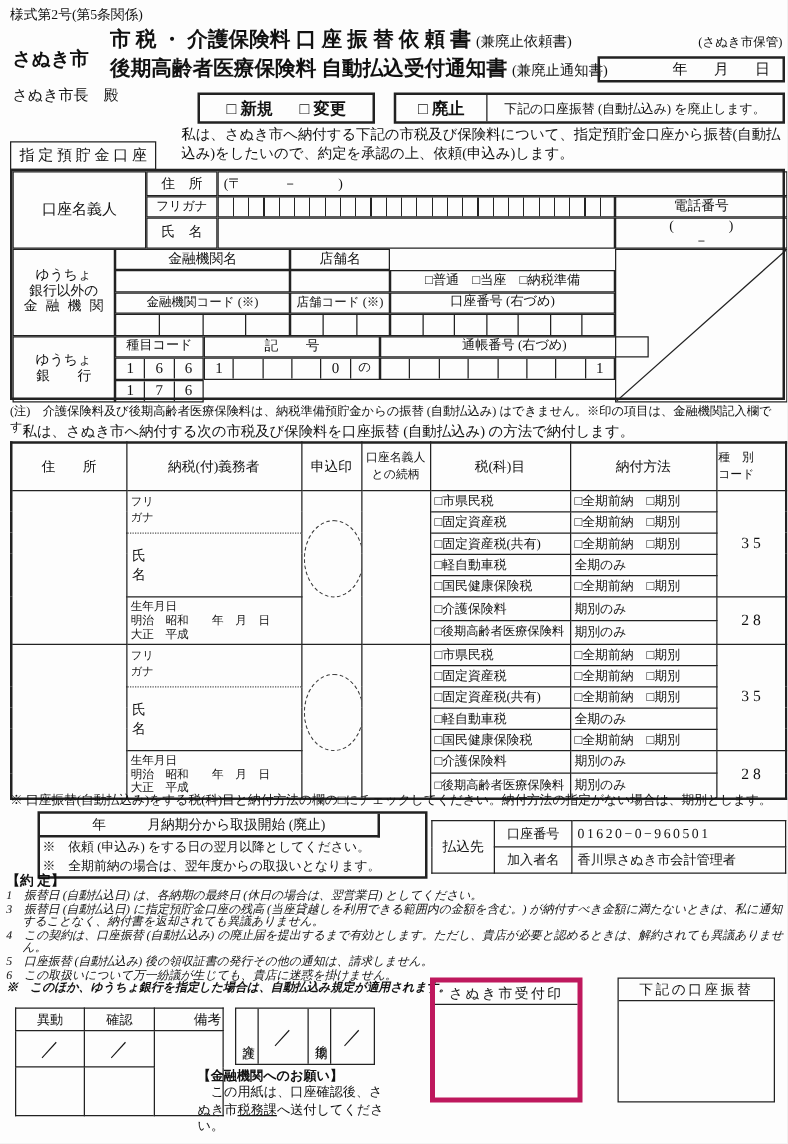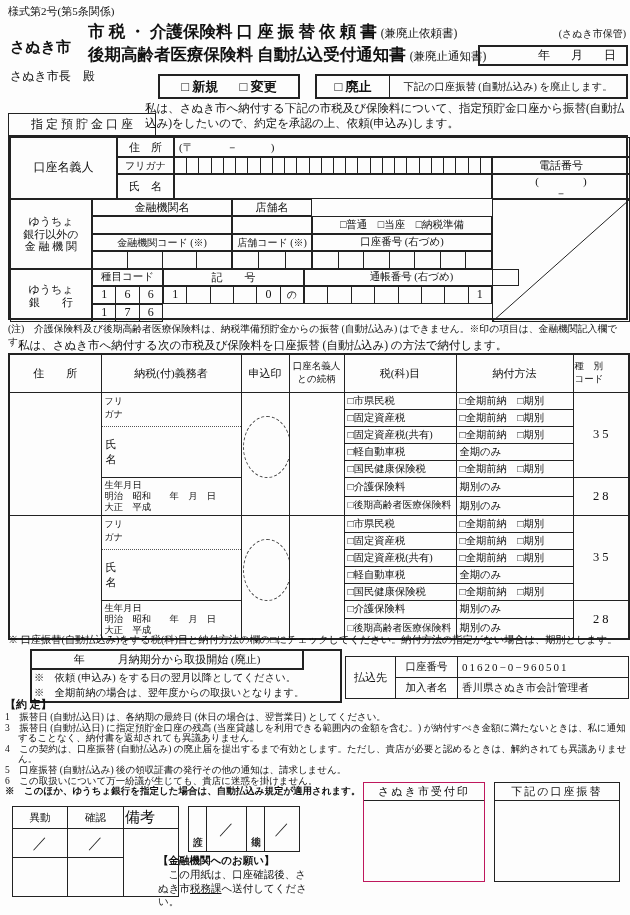--- a/index.html
+++ b/index.html
@@ -2,28 +2,28 @@
 <html><head>
 <meta charset="utf-8">
 <style>
   html,body{margin:0;padding:0;background:#e8e8e8;}
   .page{position:relative;width:630px;height:915px;background:#fdfdfd;color:#111;
         font-family:"Liberation Serif","DejaVu Serif",serif;overflow:hidden;}
   .abs{position:absolute;box-sizing:border-box;}
   .c{position:absolute;box-sizing:border-box;border:1px solid #222;display:flex;
      align-items:center;justify-content:center;font-size:11px;overflow:hidden;line-height:1.15;}
   .c.left{justify-content:flex-start;padding-left:4px;}
-  .pre{white-space:pre-line;text-align:center;}
+  .pre{white-space:pre-line;text-align:center;font-family:Liberation Mono, monospace;}
   .bold{font-weight:bold;}
   .drow{display:flex;width:100%;height:100%;}
   .drow>div{flex:1;border-left:1px solid #222;display:flex;align-items:center;justify-content:center;font-size:12px;}
   .drow>div:first-child{border-left:none;}
   table{border-collapse:collapse;table-layout:fixed;}
   td{border:1px solid #222;overflow:hidden;}
-  .term{font-size:9.5px;line-height:10.6px;padding-left:13px;text-indent:-13px;}
+  .term{font-size:9.5px;line-height:10.6px;padding-left:13px;text-indent:-13px;font-style:italic;}
   .vlabel{writing-mode:vertical-rl;letter-spacing:1px;}
   .slash{font-size:15px;font-weight:300;}
 </style>
 </head>
 <body>
 
 <div class="page">
 
   <div class="abs" style="left:8px;top:4px;font-size:11px">様式第2号(第5条関係)</div>
   <div class="abs bold" style="left:10px;top:38px;font-size:15px">さぬき市</div>
@@ -52,21 +52,21 @@
     <span>□ 変更</span>
   </div>
 
   <div class="abs" style="left:315px;top:74px;width:313px;height:25px;border:2px solid #222;display:flex;align-items:stretch">
     <div style="width:72px;border-right:1.5px solid #222;display:flex;align-items:center;justify-content:center;font-size:13px;font-weight:bold">□ 廃止</div>
     <div style="flex:1;display:flex;align-items:center;justify-content:center;font-size:10.3px">下記の口座振替 (自動払込み) を廃止します。</div>
   </div>
 
   <div class="abs" style="left:145px;top:101px;width:484px;font-size:11.5px;line-height:15px">私は、さぬき市へ納付する下記の市税及び保険料について、指定預貯金口座から振替(自動払込み)をしたいので、約定を承認の上、依頼(申込み)します。</div>
 
-  <div class="abs" style="left:8px;top:113px;width:148px;height:23px;border:1.5px solid #222;display:flex;align-items:center;justify-content:center;font-size:12px">指 定 預 貯 金 口 座</div>
+  <div class="abs" style="left:8px;top:113px;width:117px;height:23px;border:1.5px solid #222;display:flex;align-items:center;justify-content:center;font-size:12px">指 定 預 貯 金 口 座</div>
 
   <div class="abs" style="left:8px;top:135px;width:620px;height:185px;border:2px solid #222">
     <div class="c" style="left:0;top:0;width:107px;height:62px;font-size:12px">口座名義人</div>
     <div class="c" style="left:107px;top:0;width:57px;height:20px">住　所</div>
     <div class="c left" style="left:164px;top:0;width:456px;height:20px">(〒　　　－　　　)</div>
     <div class="c" style="left:107px;top:20px;width:57px;height:17px;font-size:10px">フリガナ</div>
     <div class="c" style="left:164px;top:20px;width:318px;height:17px;background:repeating-linear-gradient(90deg,transparent 0,transparent 11.23px,#222 11.23px,#222 12.23px)"></div>
     <div class="c" style="left:482px;top:20px;width:138px;height:17px">電話番号</div>
     <div class="c" style="left:107px;top:37px;width:57px;height:25px">氏　名</div>
     <div class="c" style="left:164px;top:37px;width:318px;height:25px"></div>
@@ -315,21 +315,21 @@
   <table class="abs" style="left:12px;top:806px;width:166px">
     <colgroup>
         <col style="width:55px">
         <col style="width:56px">
         <col style="width:55px">
       </colgroup>
     <tbody>
         <tr style="height:16px">
       <td style="text-align:center;font-size:10.5px">異動</td>
       <td style="text-align:center;font-size:10.5px">確認</td>
-      <td style="text-align:left;font-size:15px">備考</td>
+      <td style="text-align:right;font-size:11px">備考</td>
     </tr>
     <tr style="height:29px">
       <td class="slash" style="text-align:center">／</td>
       <td class="slash" style="text-align:center">／</td>
       <td rowspan="2"></td>
     </tr>
     <tr style="height:39px">
       <td></td>
       <td></td>
     </tr>
@@ -343,20 +343,20 @@
     <div class="slash" style="flex:1;display:flex;align-items:center;justify-content:center">／</div>
   </div>
 
   <div class="abs" style="left:158px;top:854px;width:152px">
     <div class="bold" style="font-size:10.5px">【金融機関へのお願い】</div>
     <div style="font-size:10.5px;line-height:13.5px">
       <span>　この用紙は、口座確認後、さぬき市</span><u>税務課</u><span>へ送付してください。</span>
     </div>
   </div>
 
-  <div class="abs" style="left:363px;top:782px;width:122px;height:100px;border:1px solid #be185d">
+  <div class="abs" style="left:344px;top:782px;width:122px;height:100px;border:4px solid #be185d">
     <div style="height:17px;border-bottom:1px solid #222;display:flex;align-items:center;justify-content:center;font-size:11px;letter-spacing:2px">さぬき市受付印</div>
   </div>
   <div class="abs" style="left:494px;top:782px;width:126px;height:100px;border:1px solid #222">
     <div style="height:17px;border-bottom:1px solid #222;display:flex;align-items:center;justify-content:center;font-size:11px;letter-spacing:2px">下記の口座振替</div>
   </div>
 
 </div>
 
 </body></html>

